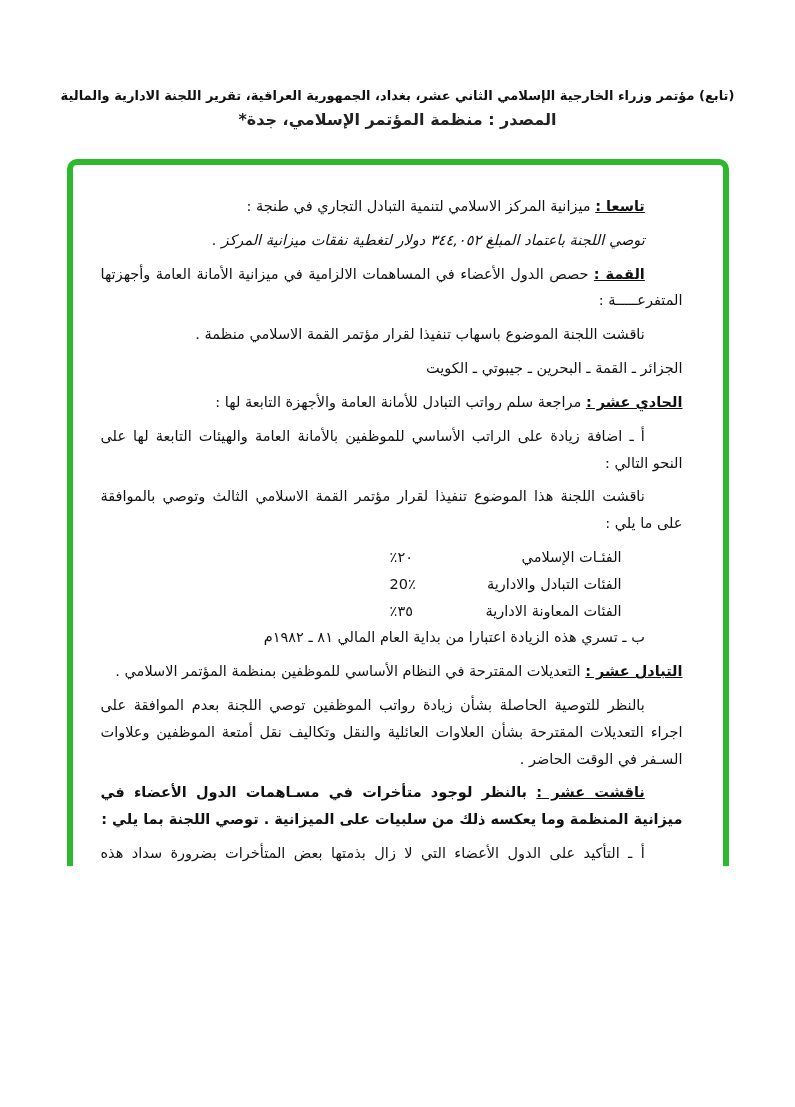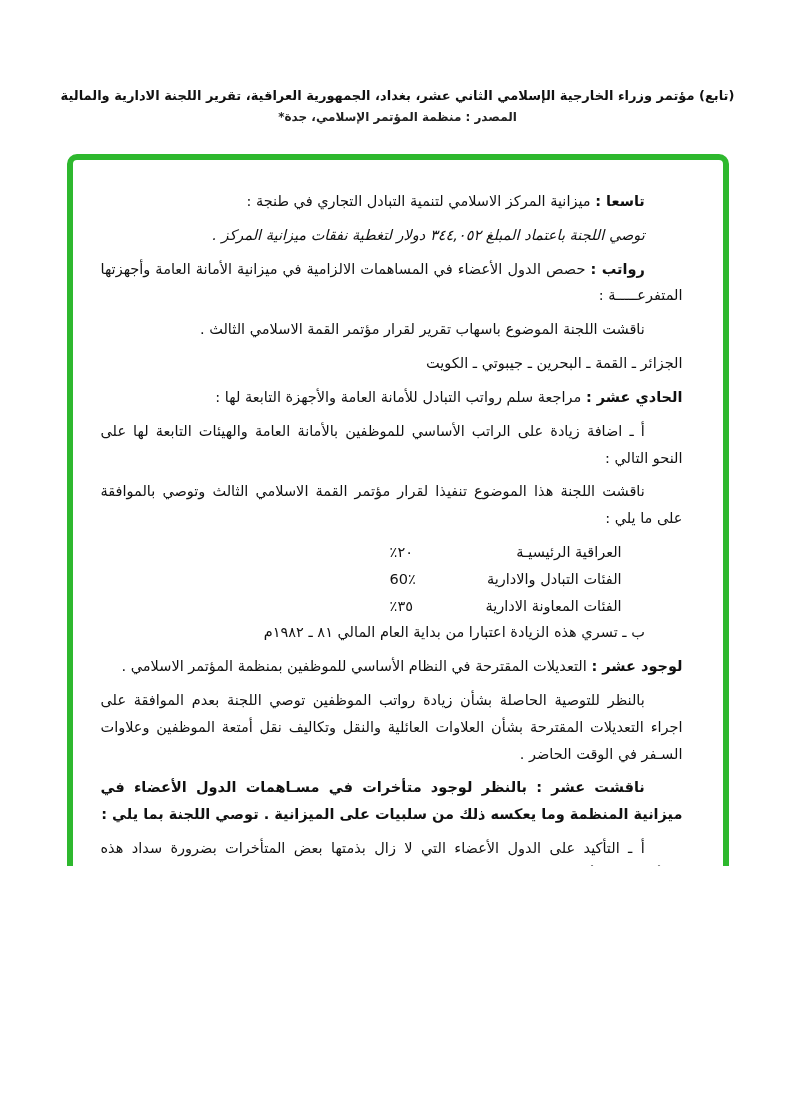--- a/index.html
+++ b/index.html
@@ -20,21 +20,21 @@
     text-align: center;
     padding-top: 88px;
     direction: rtl;
   }
   .header-line1 {
     font-size: 13px;
     font-weight: bold;
     letter-spacing: 0.2px;
   }
   .header-line2 {
-    font-size: 12px;
+    font-size: 16px;
     font-weight: bold;
     margin-top: 7px;
     color: #222222;
   }
   .frame {
     box-sizing: border-box;
     width: 662px;
     margin: 30px auto 0 auto;
     border: 6px solid #2eb82e;
     border-radius: 10px;
@@ -46,21 +46,21 @@
     text-align: justify;
     font-size: 14.5px;
     line-height: 1.85;
   }
   .doc p.para {
     margin: 0 0 7px 0;
   }
   .indent { text-indent: 2.6em; }
   .italic { font-style: italic; }
   .bold   { font-weight: bold; }
-  .lead   { font-weight: bold; }
+  .lead   { font-weight: bold; text-decoration: underline; }
   .grade-row {
     direction: rtl;
     display: flex;
     justify-content: space-between;
     width: 16em;
     padding-right: 4.2em;
     line-height: 1.85;
   }
   .page-num {
     position: absolute;
@@ -80,40 +80,40 @@
   <div class="header">
     <div class="header-line1">(تابع) مؤتمر وزراء الخارجية الإسلامي الثاني عشر، بغداد، الجمهورية العراقية، تقرير اللجنة الادارية والمالية</div>
     <div class="header-line2">المصدر :  منظمة المؤتمر الإسلامي، جدة*</div>
   </div>
 
   <div class="frame" style="border-color: rgb(46, 184, 46);">
     <div class="doc" dir="rtl">
 
     <p class="para indent"><span class="lead">تاسعا :</span><span>  ميزانية المركز الاسلامي لتنمية التبادل التجاري في طنجة :</span></p>
         <p class="para indent italic"><span>توصي اللجنة باعتماد المبلغ ٣٤٤,٠٥٢ دولار لتغطية نفقات ميزانية المركز .</span></p>
-        <p class="para indent"><span class="lead">رواتب :</span><span>  حصص الدول الأعضاء في المساهمات الالزامية في ميزانية الأمانة العامة وأجهزتها المتفرعـــــة :</span></p>
-        <p class="para indent"><span>ناقشت اللجنة الموضوع باسهاب تقرير لقرار مؤتمر القمة الاسلامي الثالث .</span></p>
+        <p class="para indent"><span class="lead">القمة :</span><span>  حصص الدول الأعضاء في المساهمات الالزامية في ميزانية الأمانة العامة وأجهزتها المتفرعـــــة :</span></p>
+        <p class="para indent"><span>ناقشت اللجنة الموضوع باسهاب تنفيذا لقرار مؤتمر القمة الاسلامي منظمة .</span></p>
         <p class="para"><span>الجزائر ـ القمة ـ البحرين ـ جيبوتي ـ الكويت</span></p>
         <p class="para"><span class="lead">الحادي عشر :</span><span>  مراجعة سلم رواتب التبادل للأمانة العامة والأجهزة التابعة لها :</span></p>
         <p class="para indent"><span>أ ـ اضافة زيادة على الراتب الأساسي للموظفين بالأمانة العامة والهيئات التابعة لها على النحو التالي :</span></p>
         <p class="para indent"><span>ناقشت اللجنة هذا الموضوع تنفيذا لقرار مؤتمر القمة الاسلامي الثالث وتوصي بالموافقة على ما يلي :</span></p>
         <div class="grade-row">
-          <span>العراقية الرئيسيـة</span>
+          <span>الفئـات الإسلامي</span>
           <span>٢٠٪</span>
         </div>
         <div class="grade-row">
           <span>الفئات التبادل والادارية</span>
-          <span>60٪</span>
+          <span>20٪</span>
         </div>
         <div class="grade-row">
           <span>الفئات المعاونة الادارية</span>
           <span>٣٥٪</span>
         </div>
         <p class="para indent"><span>ب ـ تسري هذه الزيادة اعتبارا من بداية العام المالي ٨١ ـ ١٩٨٢م</span></p>
-        <p class="para"><span class="lead">لوجود عشر :</span><span>  التعديلات المقترحة في النظام الأساسي للموظفين بمنظمة المؤتمر الاسلامي .</span></p>
+        <p class="para"><span class="lead">التبادل عشر :</span><span>  التعديلات المقترحة في النظام الأساسي للموظفين بمنظمة المؤتمر الاسلامي .</span></p>
         <p class="para indent"><span>بالنظر للتوصية الحاصلة بشأن زيادة رواتب الموظفين توصي اللجنة بعدم الموافقة على اجراء التعديلات المقترحة بشأن العلاوات العائلية والنقل وتكاليف نقل أمتعة الموظفين وعلاوات السـفر في الوقت الحاضر .</span></p>
         <p class="para indent bold"><span class="lead">ناقشت عشر :</span><span>  بالنظر لوجود متأخرات في مسـاهمات الدول الأعضاء في ميزانية المنظمة وما يعكسه ذلك من سلبيات على الميزانية .  توصي اللجنة بما يلي :</span></p>
         <p class="para indent"><span>أ ـ التأكيد على الدول الأعضاء التي لا زال بذمتها بعض المتأخرات بضرورة سداد هذه المتأخرات في أقرب فرصة ممكنة .</span></p>
       </div>
   </div>
 
   <div class="page-num">٣</div>
 
 </div>
 

